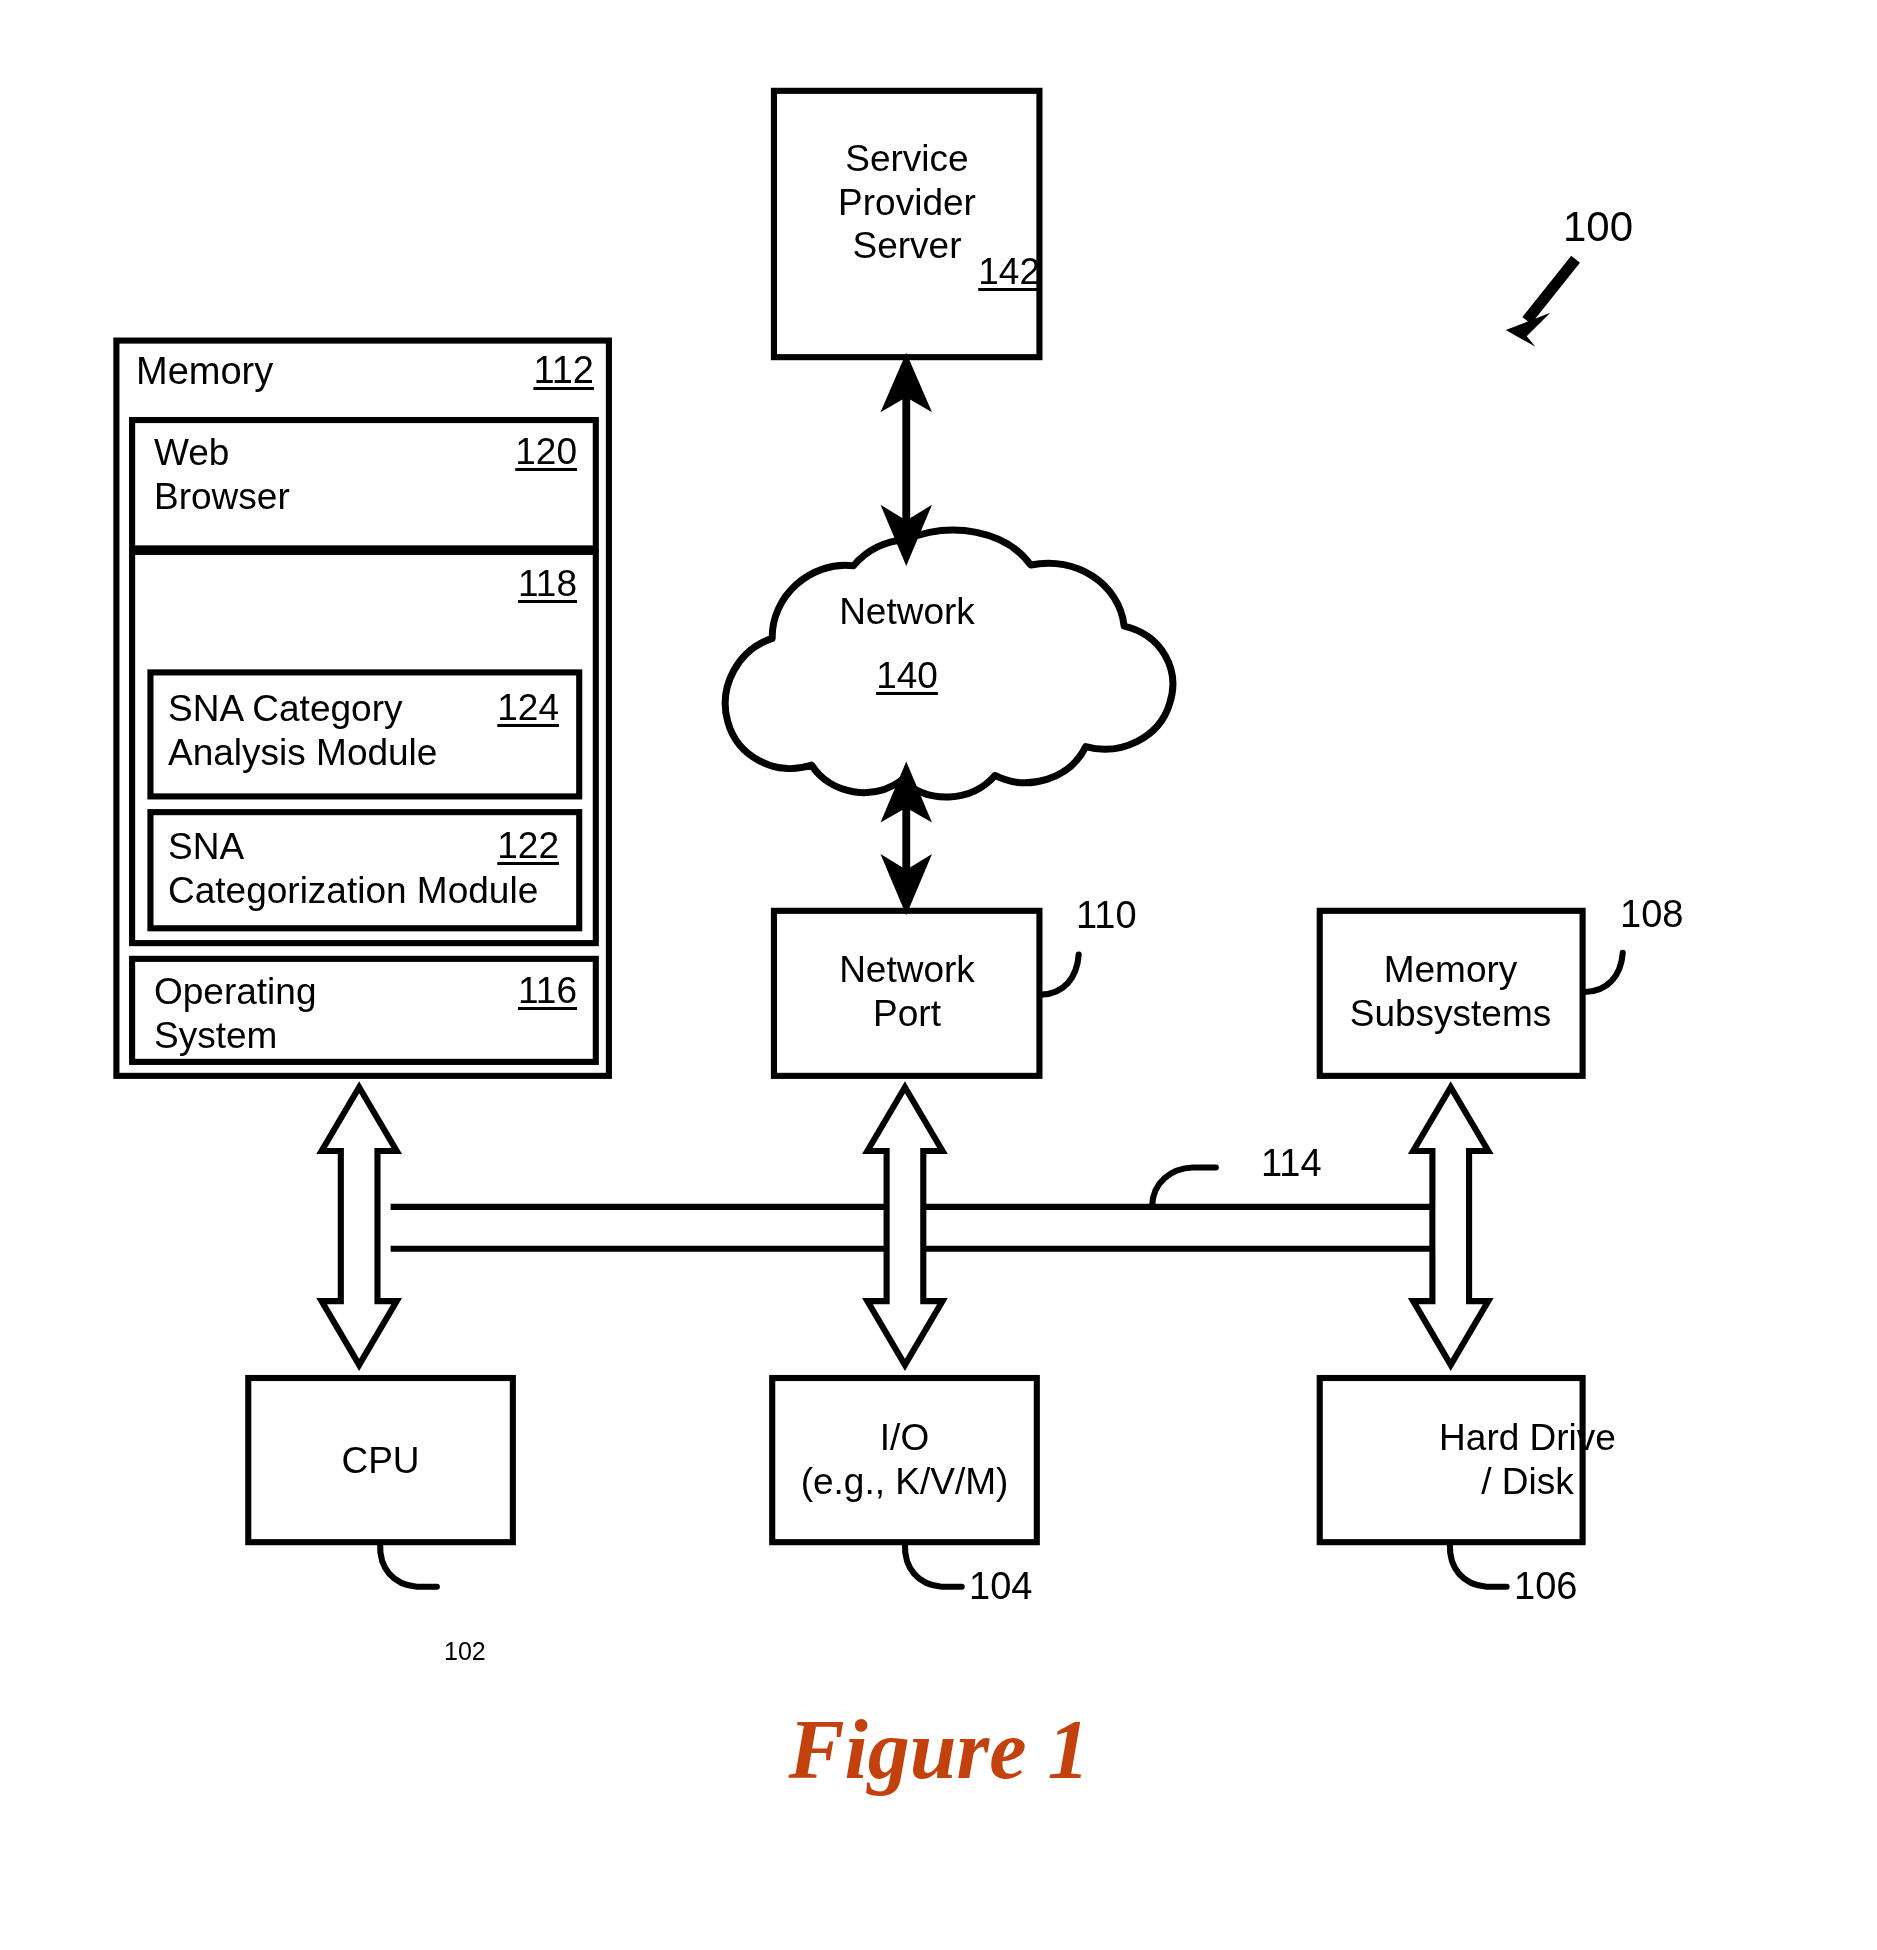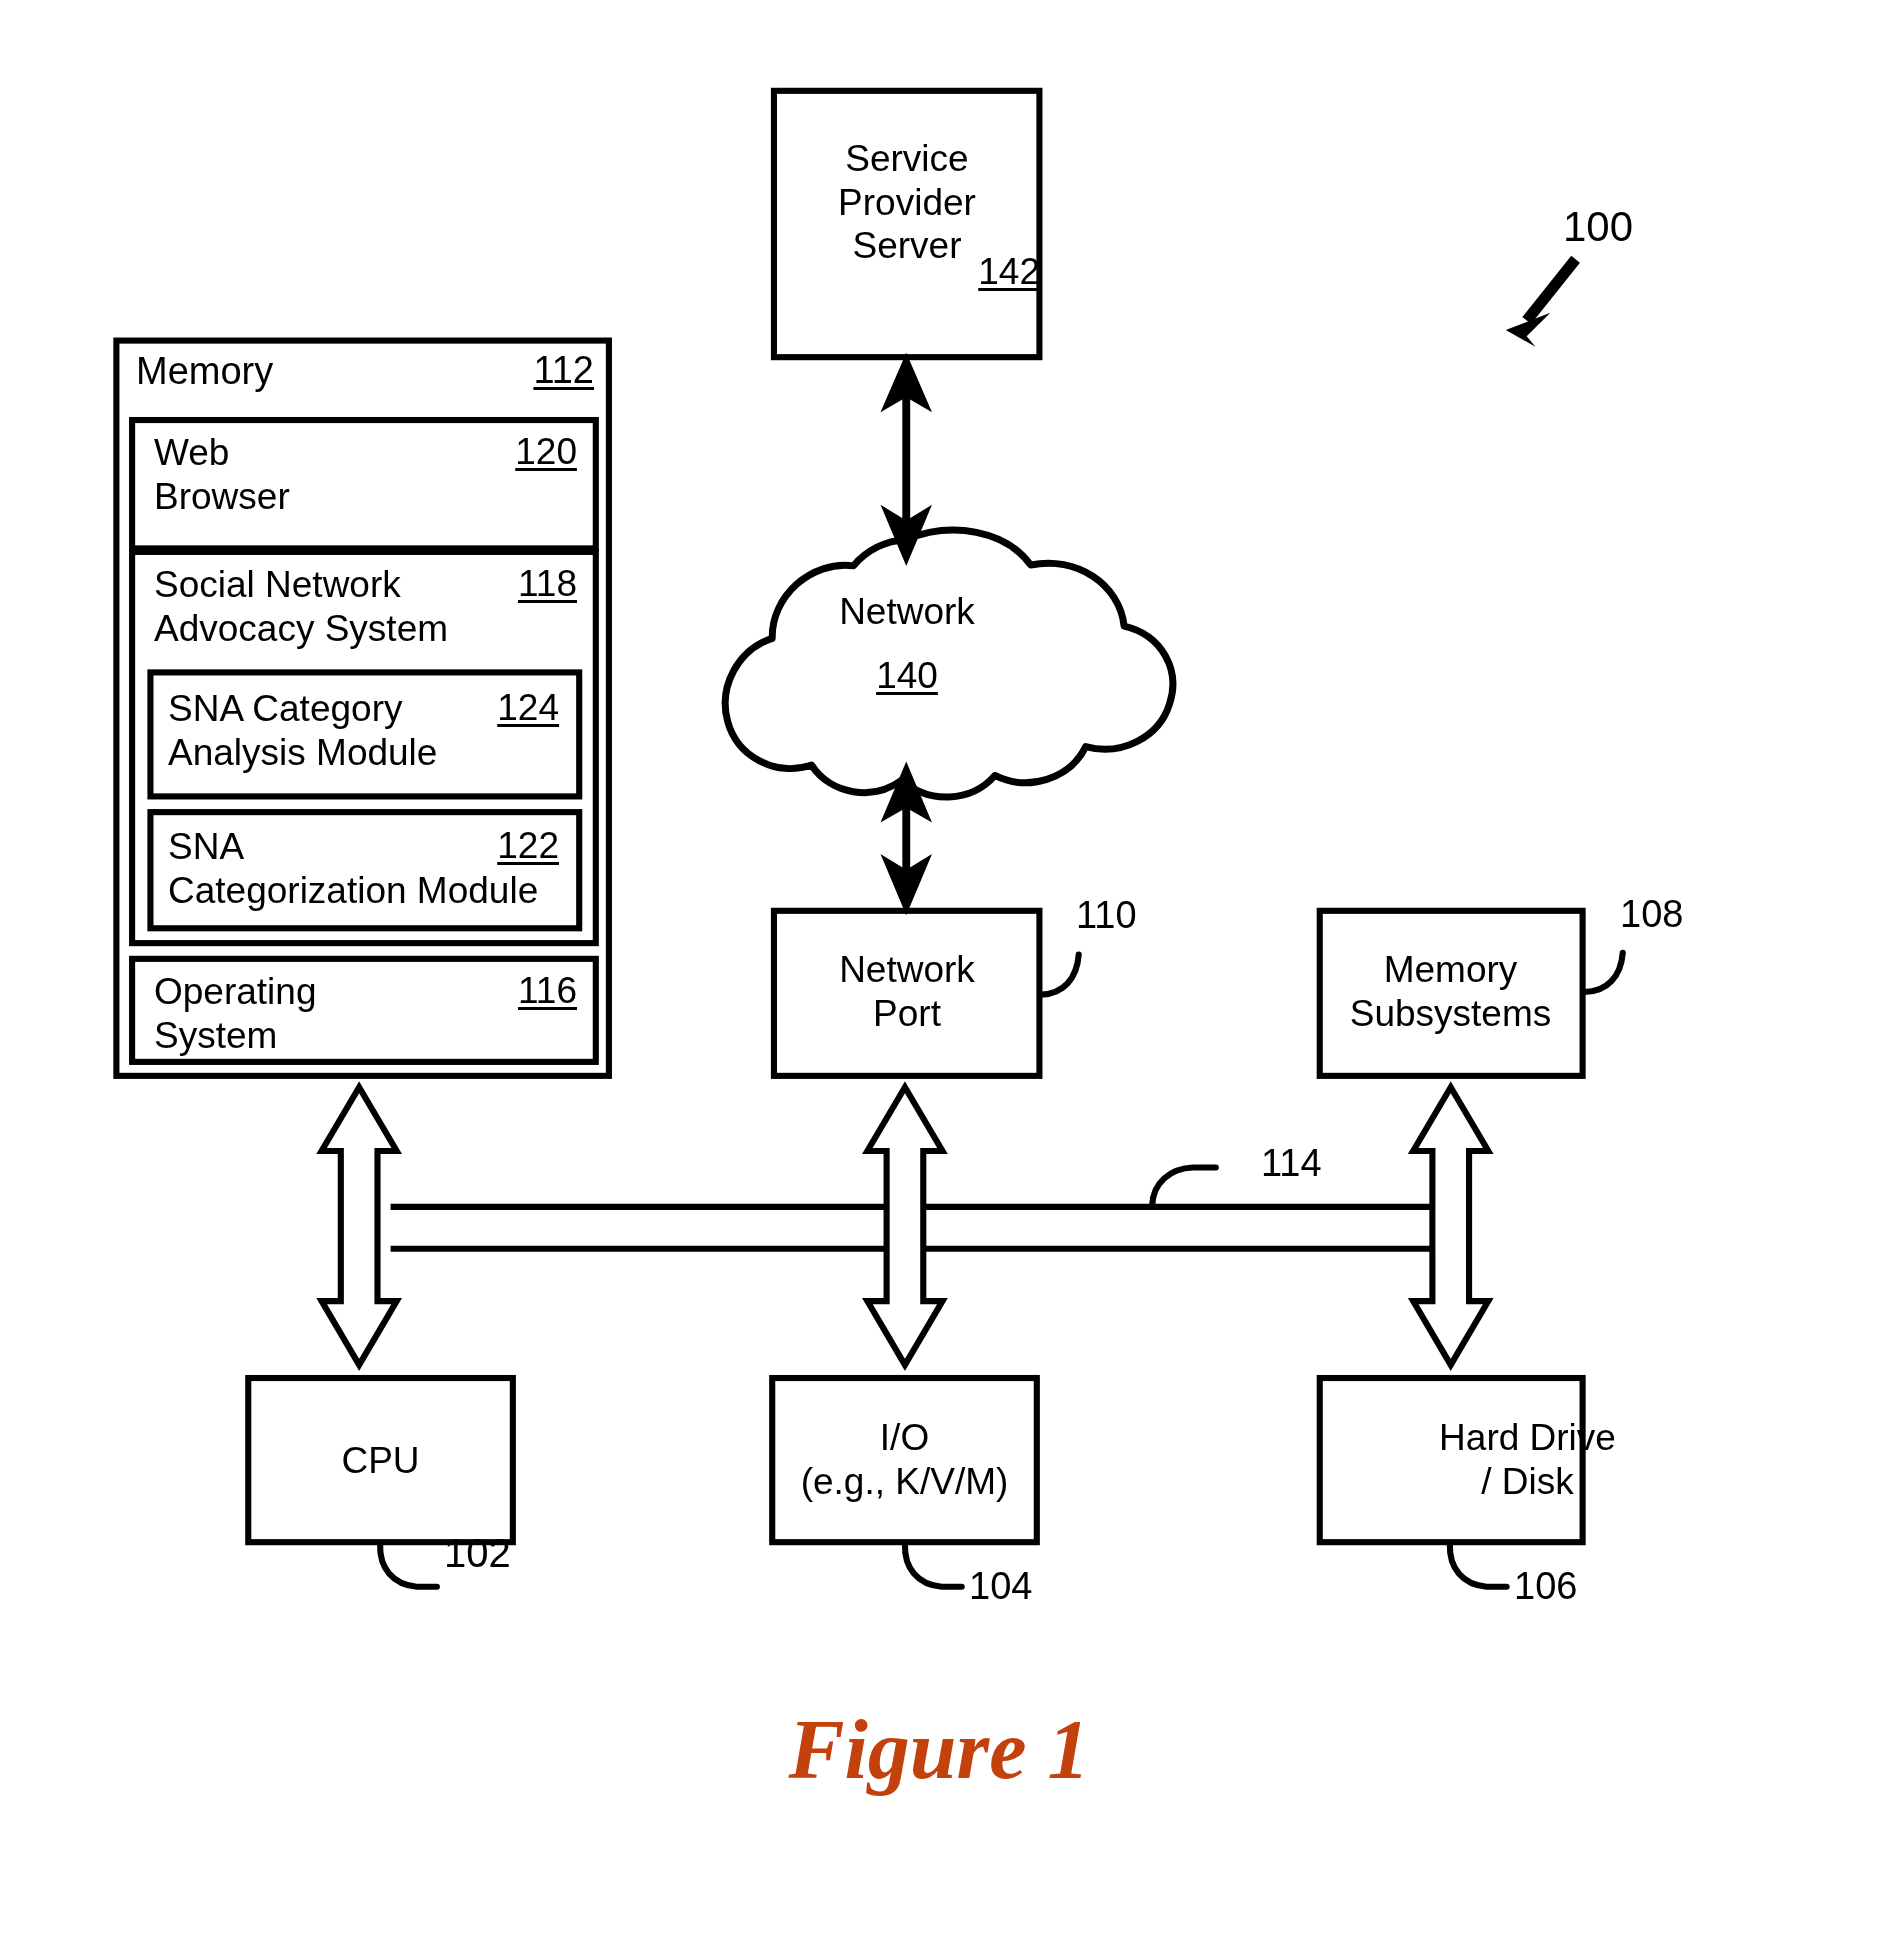--- a/index.html
+++ b/index.html
@@ -183,22 +183,20 @@
 
   </svg>
 
   <div class="box-label t-left" style="left:136px; top:349px; width:262px; font-size:38px;">Memory</div>
   <div class="ref-num" style="left:489px; top:349px; width:105px; font-size:38px; text-align:right;">112</div>
 
   <div class="box-label t-left" style="left:154px; top:431px; width:279px; font-size:37px;">Web
 Browser</div>
   <div class="ref-num" style="left:472px; top:431px; width:105px; font-size:37px; text-align:right;">120</div>
 
-  <div class="box-label t-left" style="left:154px; top:563px; width:314px; font-size:37px;">Social Network
-Advocacy System</div>
   <div class="ref-num" style="left:472px; top:563px; width:105px; font-size:37px; text-align:right;">118</div>
 
   <div class="box-label t-left" style="left:168px; top:687px; width:314px; font-size:37px;">SNA Category
 Analysis Module</div>
   <div class="ref-num" style="left:454px; top:687px; width:105px; font-size:37px; text-align:right;">124</div>
 
   <div class="box-label t-left" style="left:168px; top:825px; width:367px; font-size:37px;">SNA
 Categorization Module</div>
   <div class="ref-num" style="left:454px; top:825px; width:105px; font-size:37px; text-align:right;">122</div>
 
@@ -218,21 +216,21 @@
 Port</div>
   <div class="lead-num" style="left:1076px; top:894px; font-size:38px;">110</div>
 
   <div class="box-label t-center" style="left:1315px; top:948px; width:271px; font-size:37px;">Memory
 Subsystems</div>
   <div class="lead-num" style="left:1620px; top:893px; font-size:38px;">108</div>
 
   <div class="lead-num" style="left:1221px; top:1142px; font-size:38px;margin-left:40px;">114</div>
 
   <div class="box-label t-center" style="left:248px; top:1439px; width:265px; font-size:37px;">CPU</div>
-  <div class="lead-num" style="left:444px; top:1531px; font-size:40px;">102</div>
+  <div class="lead-num" style="left:444px; top:1637px; font-size:25px;">102</div>
 
   <div class="box-label t-center" style="left:772px; top:1416px; width:265px; font-size:37px;">I/O
 (e.g., K/V/M)</div>
   <div class="lead-num" style="left:969px; top:1565px; font-size:38px;">104</div>
 
   <div class="box-label t-center" style="left:1396px; top:1416px; width:263px; font-size:37px;">Hard Drive
 / Disk</div>
   <div class="lead-num" style="left:1514px; top:1565px; font-size:38px;">106</div>
 
   <div class="lead-num" style="left:1563px; top:203px; font-size:42px;">100</div>

